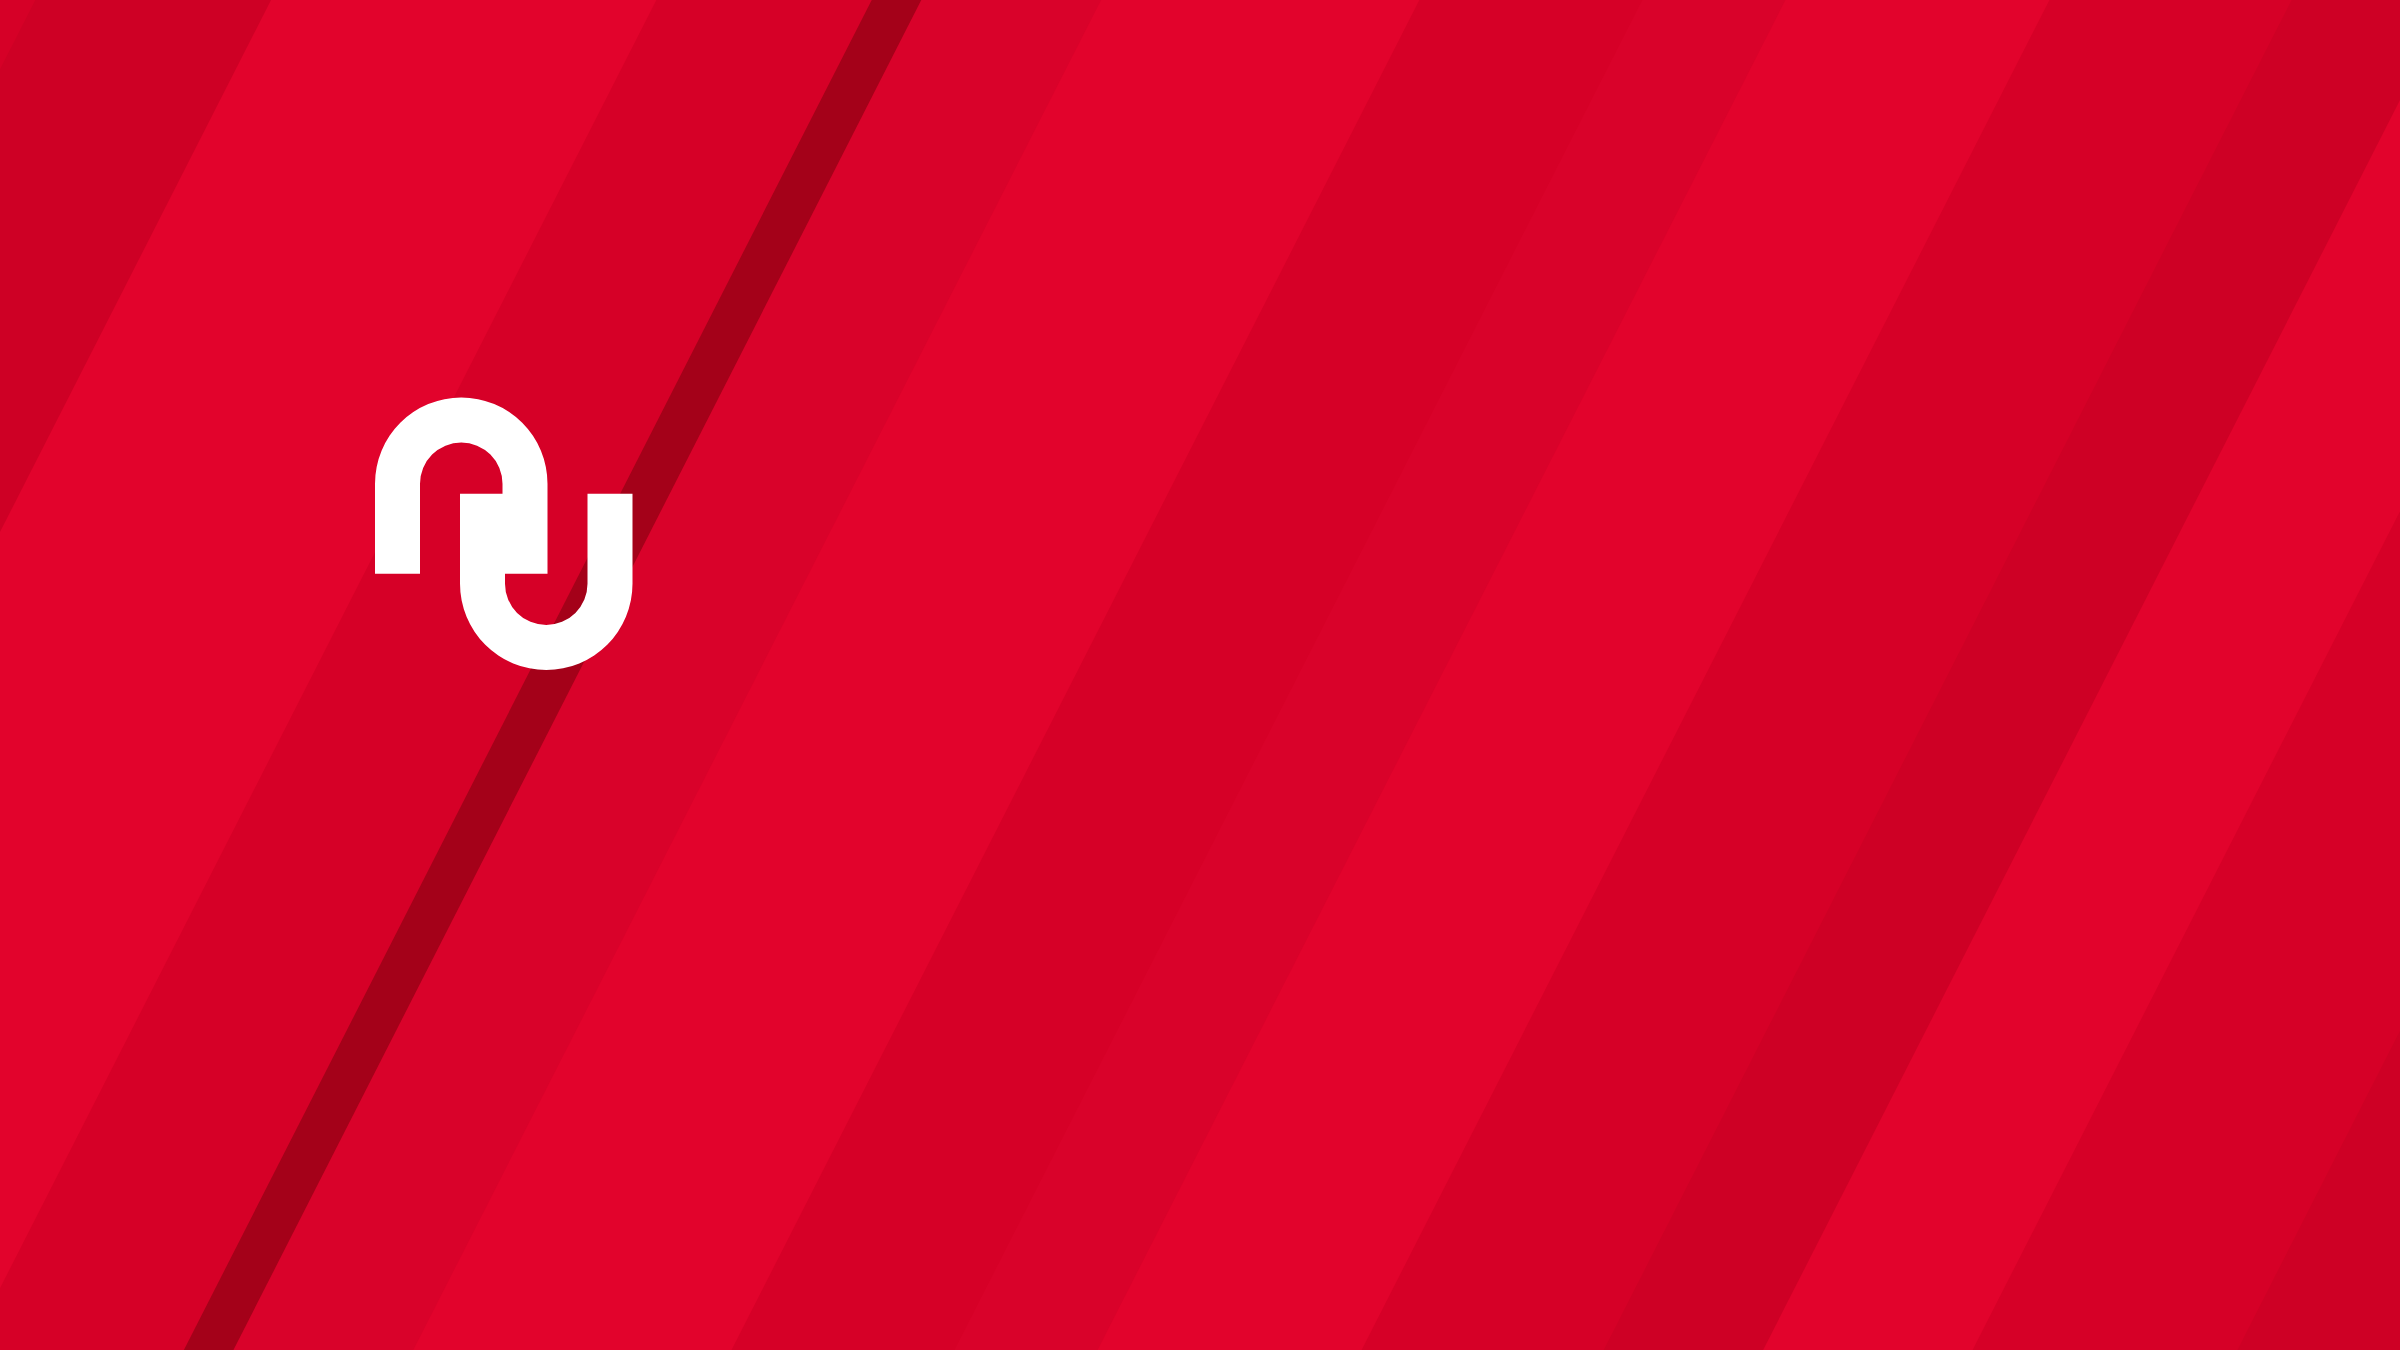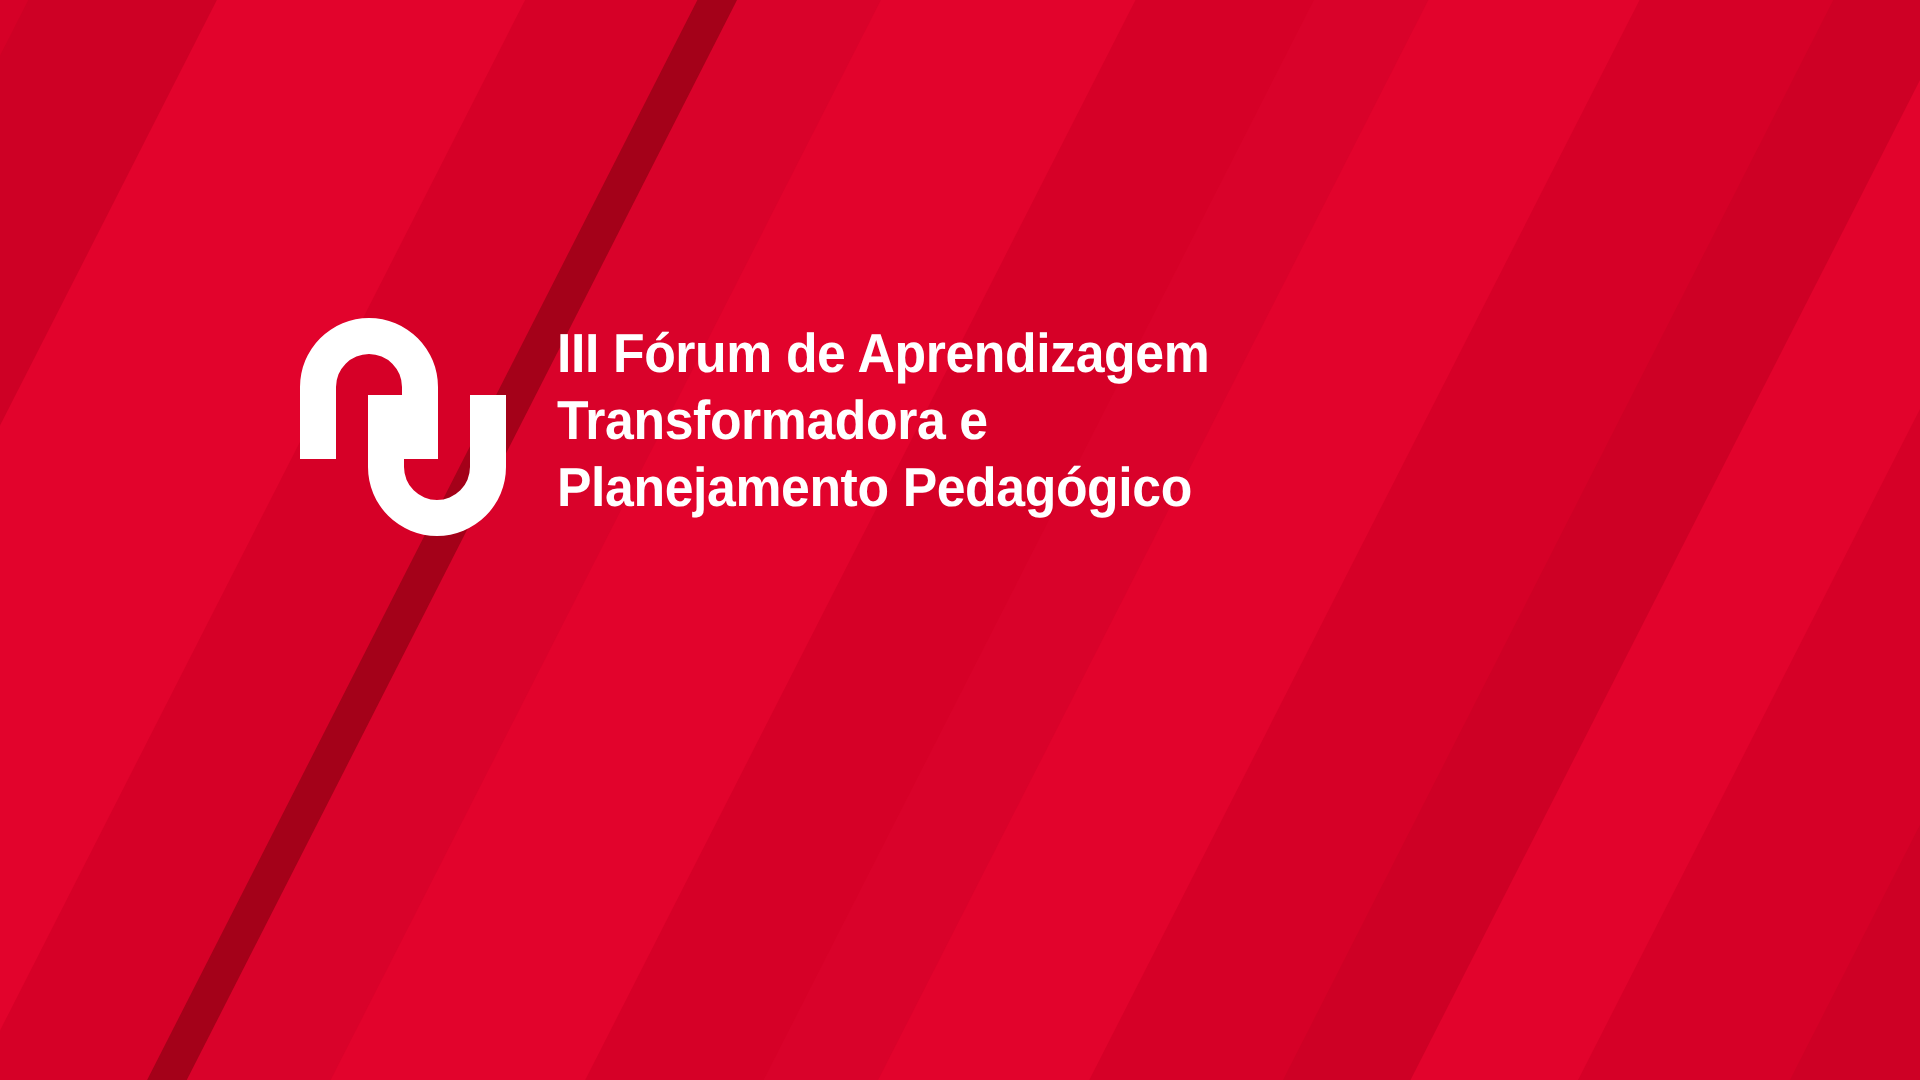--- a/index.html
+++ b/index.html
@@ -106,19 +106,14 @@
     <svg viewBox="0 0 210 222" xmlns="http://www.w3.org/2000/svg" aria-hidden="true">
 
       <path fill="#FFFFFF" d="M2,143 L2,71 A69,69 0 0 1 140,71 L140,143 L104,143 L104,71
                A33,33 0 0 0 38,71 L38,143 Z"></path>
 
       <path fill="#FFFFFF" d="M70,79 L70,151 A69,69 0 0 0 208,151 L208,79 L172,79 L172,151
                A33,33 0 0 1 106,151 L106,79 Z"></path>
     </svg>
   </div>
 
-  <div class="headline">
-    <span class="line">III Fórum de Aprendizagem</span>
-    <span class="line">Transformadora e</span>
-    <span class="line">Planejamento Pedagógico</span>
-  </div>
 
 </div>
 
 </body></html>

